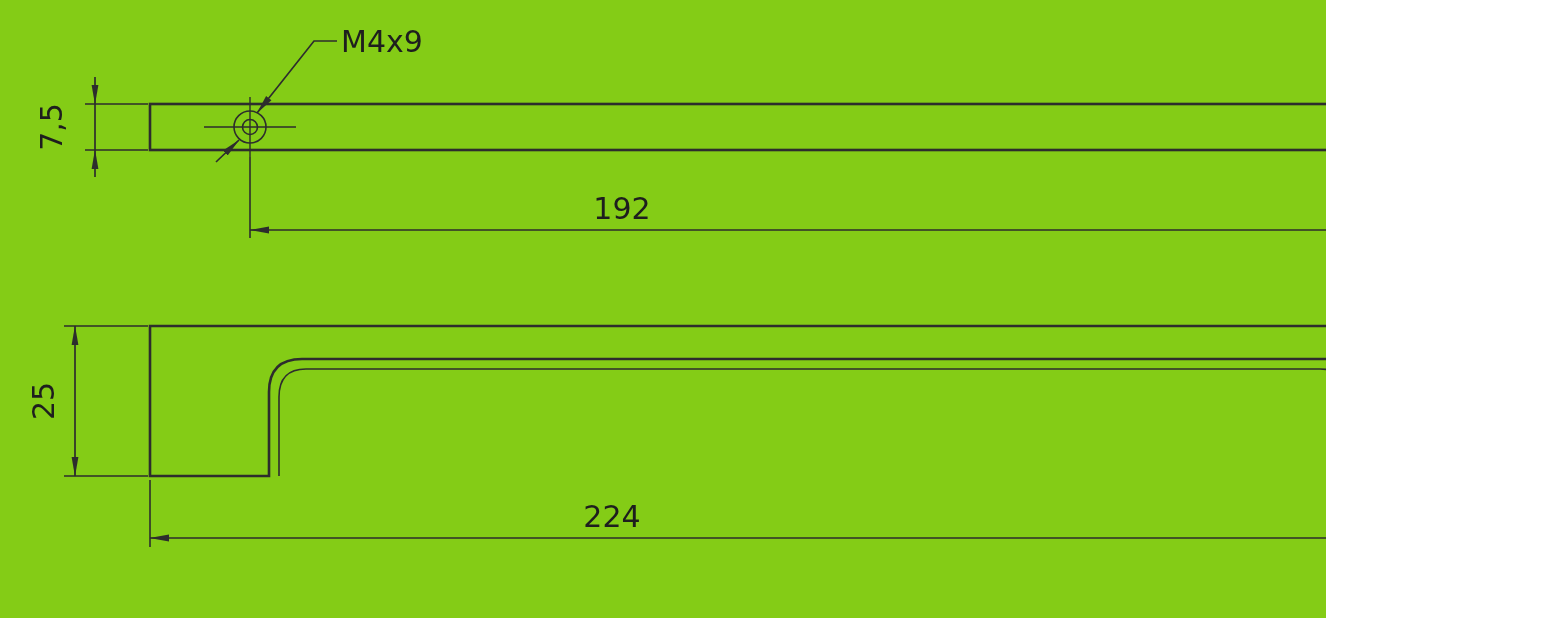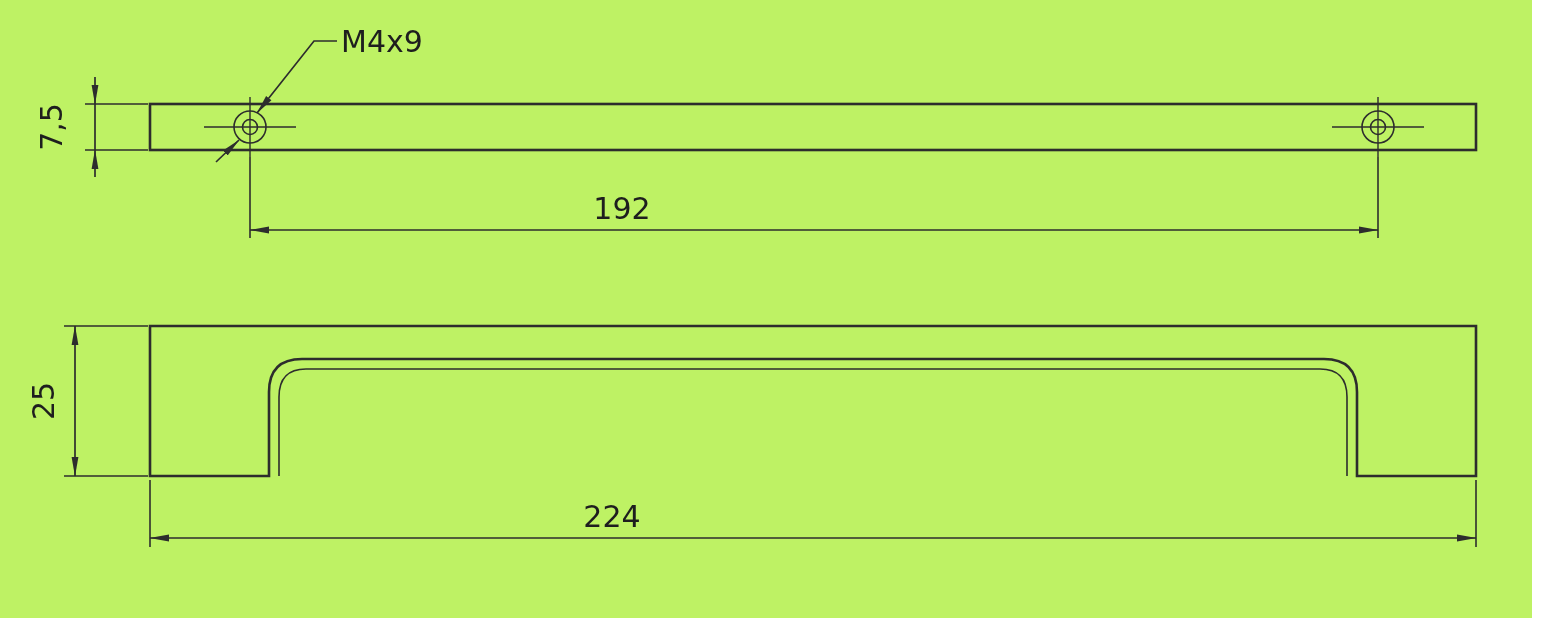--- a/index.html
+++ b/index.html
@@ -2,23 +2,23 @@
 <html><head>
 <meta charset="utf-8">
 <style>
   html, body {
     margin: 0;
     padding: 0;
     background: #ffffff;
   }
   .canvas {
     position: relative;
-    width: 1532px;
+    width: 1326px;
     height: 618px;
-    background: #bef264;
+    background: #84cc16;
     font-family: "DejaVu Sans", "Liberation Sans", sans-serif;
     overflow: hidden;
   }
   svg { display: block; }
   .outline {
     fill: none;
     stroke: #2d2d2d;
     stroke-width: 2.6;
     stroke-linejoin: miter;
   }

